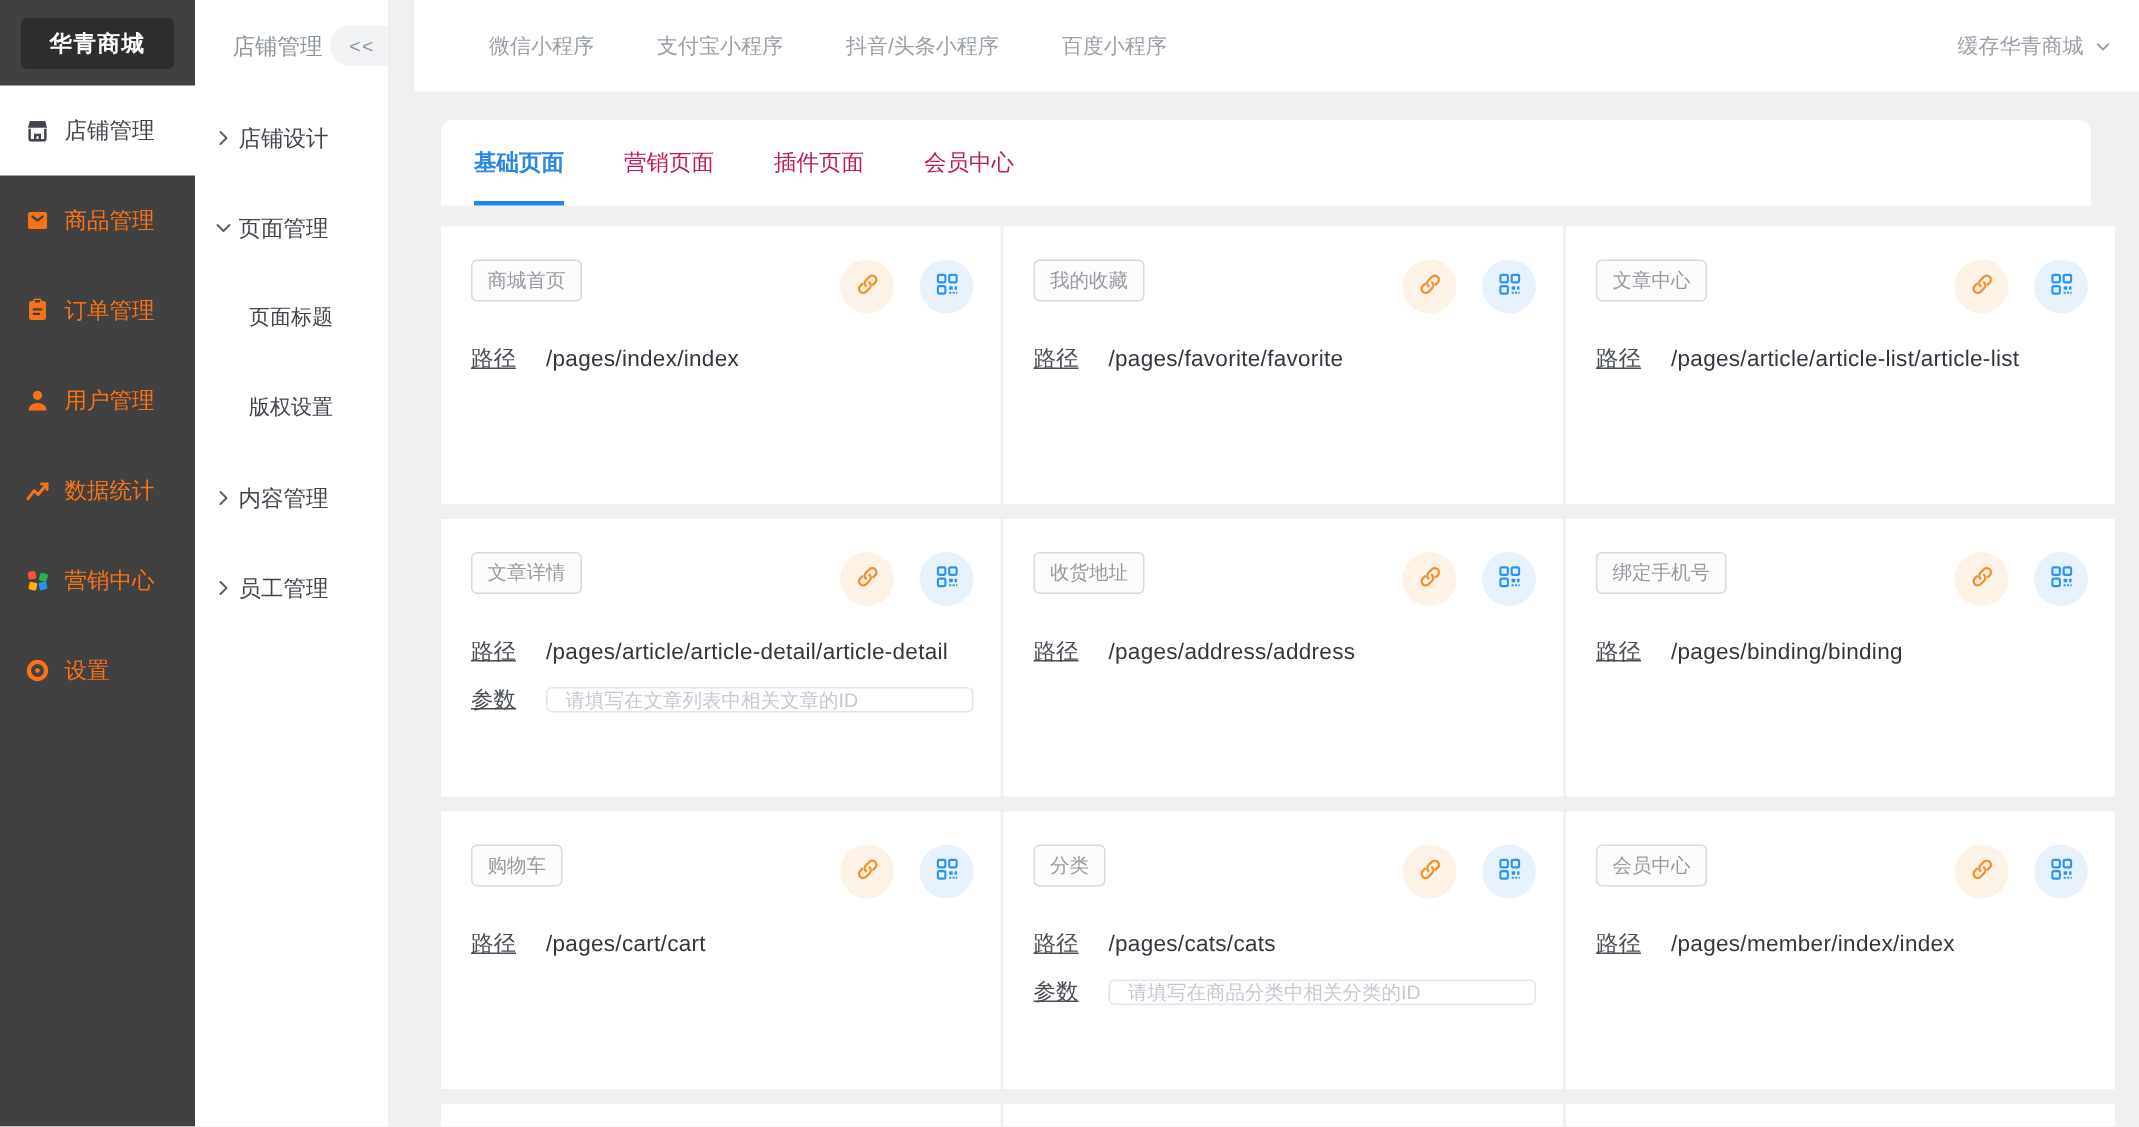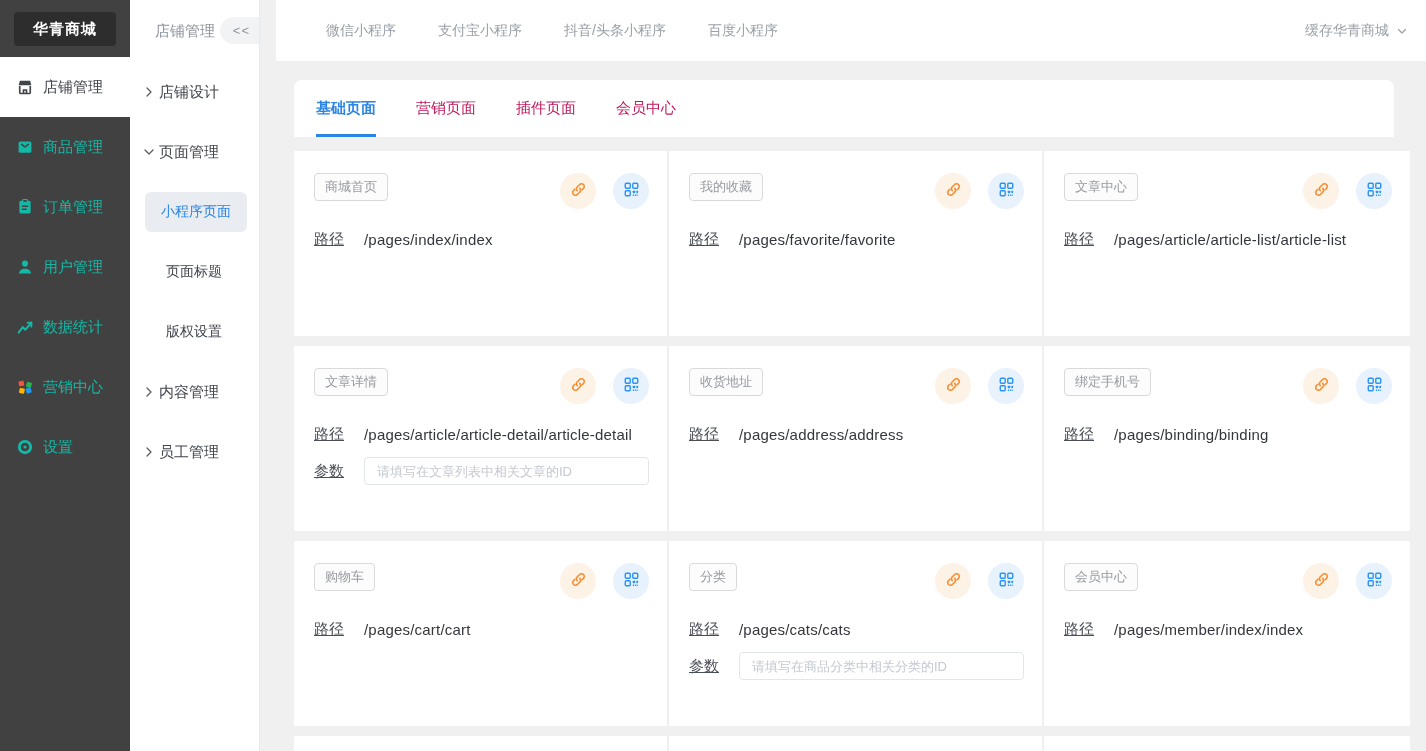--- a/index.html
+++ b/index.html
@@ -13,21 +13,21 @@
   
   .sidebar-dark { flex:0 0 130px; width:130px; background:#414141; }
   .logo-wrap { padding:12px 14px 11px; }
   .logo {
     height:34px; background:#2d2d2d; border-radius:4px; color:#fff;
     font-weight:bold; font-size:15px; display:flex; align-items:center;
     justify-content:center; letter-spacing:1px;
   }
   .nav-item {
     height:60px; display:flex; align-items:center; padding-left:16px; gap:9px;
-    color:#14b8a6; font-size:15px; cursor:pointer; --icon-hole:#414141;
+    color:#f97316; font-size:15px; cursor:pointer; --icon-hole:#414141;
   }
   .nav-item.active { background:#ffffff; color:#40454c; --icon-hole:#ffffff; }
   .nav-item .ic { width:18px; height:18px; display:flex; align-items:center; justify-content:center; }
   .nav-item .ic svg { display:block; }
   
   .sidebar-light { flex:0 0 130px; width:130px; background:#fff; border-right:1px solid #e9e9e9; }
   .s-header { height:62px; display:flex; align-items:center; padding-left:25px; color:#8f959e; font-size:15px; position:relative; }
   .collapse-pill {
     position:absolute; right:0; top:17px; background:#f2f3f5; color:#8f959e;
     font-size:13px; padding:6px 9px 6px 13px; border-radius:15px 0 0 15px;
@@ -73,21 +73,21 @@
     width:36px; height:36px; border-radius:50%; border:none; padding:0;
     display:flex; align-items:center; justify-content:center; cursor:pointer;
   }
   .icon-btn.orange { background:#fdf2e6; }
   .icon-btn.blue { background:#e7f2fd; }
   .field-row { display:flex; align-items:center; margin-top:21px; }
   .field-row + .field-row { margin-top:13px; }
   .field-label { flex:0 0 50px; width:50px; font-size:15px; color:#4a4f56;text-decoration:underline; }
   .field-value { font-size:15px; color:#33373d; letter-spacing:0.2px; }
   .param-input {
-    width:285px; height:28px; border:1px solid #e2e6eb; border-radius:4px;
+    width:285px; height:17px; border:1px solid #e2e6eb; border-radius:4px;
     font-size:13px; padding:0 12px; color:#333; outline:none;
     font-family:"Liberation Sans","DejaVu Sans",sans-serif;
   }
   .param-input::placeholder { color:#c4c9d1; }
 </style>
 </head>
 <body>
 
 <aside class="sidebar-dark">
   <div class="logo-wrap">
@@ -179,23 +179,20 @@
         <span>店铺设计</span>
       </div>
       <div class="s-item">
         <span class="chev">
           <svg viewBox="0 0 24 24" width="12" height="12">
             <path d="M4 8l8 8 8-8" fill="none" stroke="currentColor" stroke-width="2.6" stroke-linecap="round" stroke-linejoin="round"></path>
           </svg>
         </span>
         <span>页面管理</span>
       </div>
-      <div class="s-sub-pill-row">
-        <div class="sub-pill">小程序页面</div>
-      </div>
       <div class="s-sub">页面标题</div>
       <div class="s-sub">版权设置</div>
       <div class="s-item">
         <span class="chev">
           <svg viewBox="0 0 24 24" width="12" height="12">
             <path d="M8 4l8 8-8 8" fill="none" stroke="currentColor" stroke-width="2.6" stroke-linecap="round" stroke-linejoin="round"></path>
           </svg>
         </span>
         <span>内容管理</span>
       </div>

